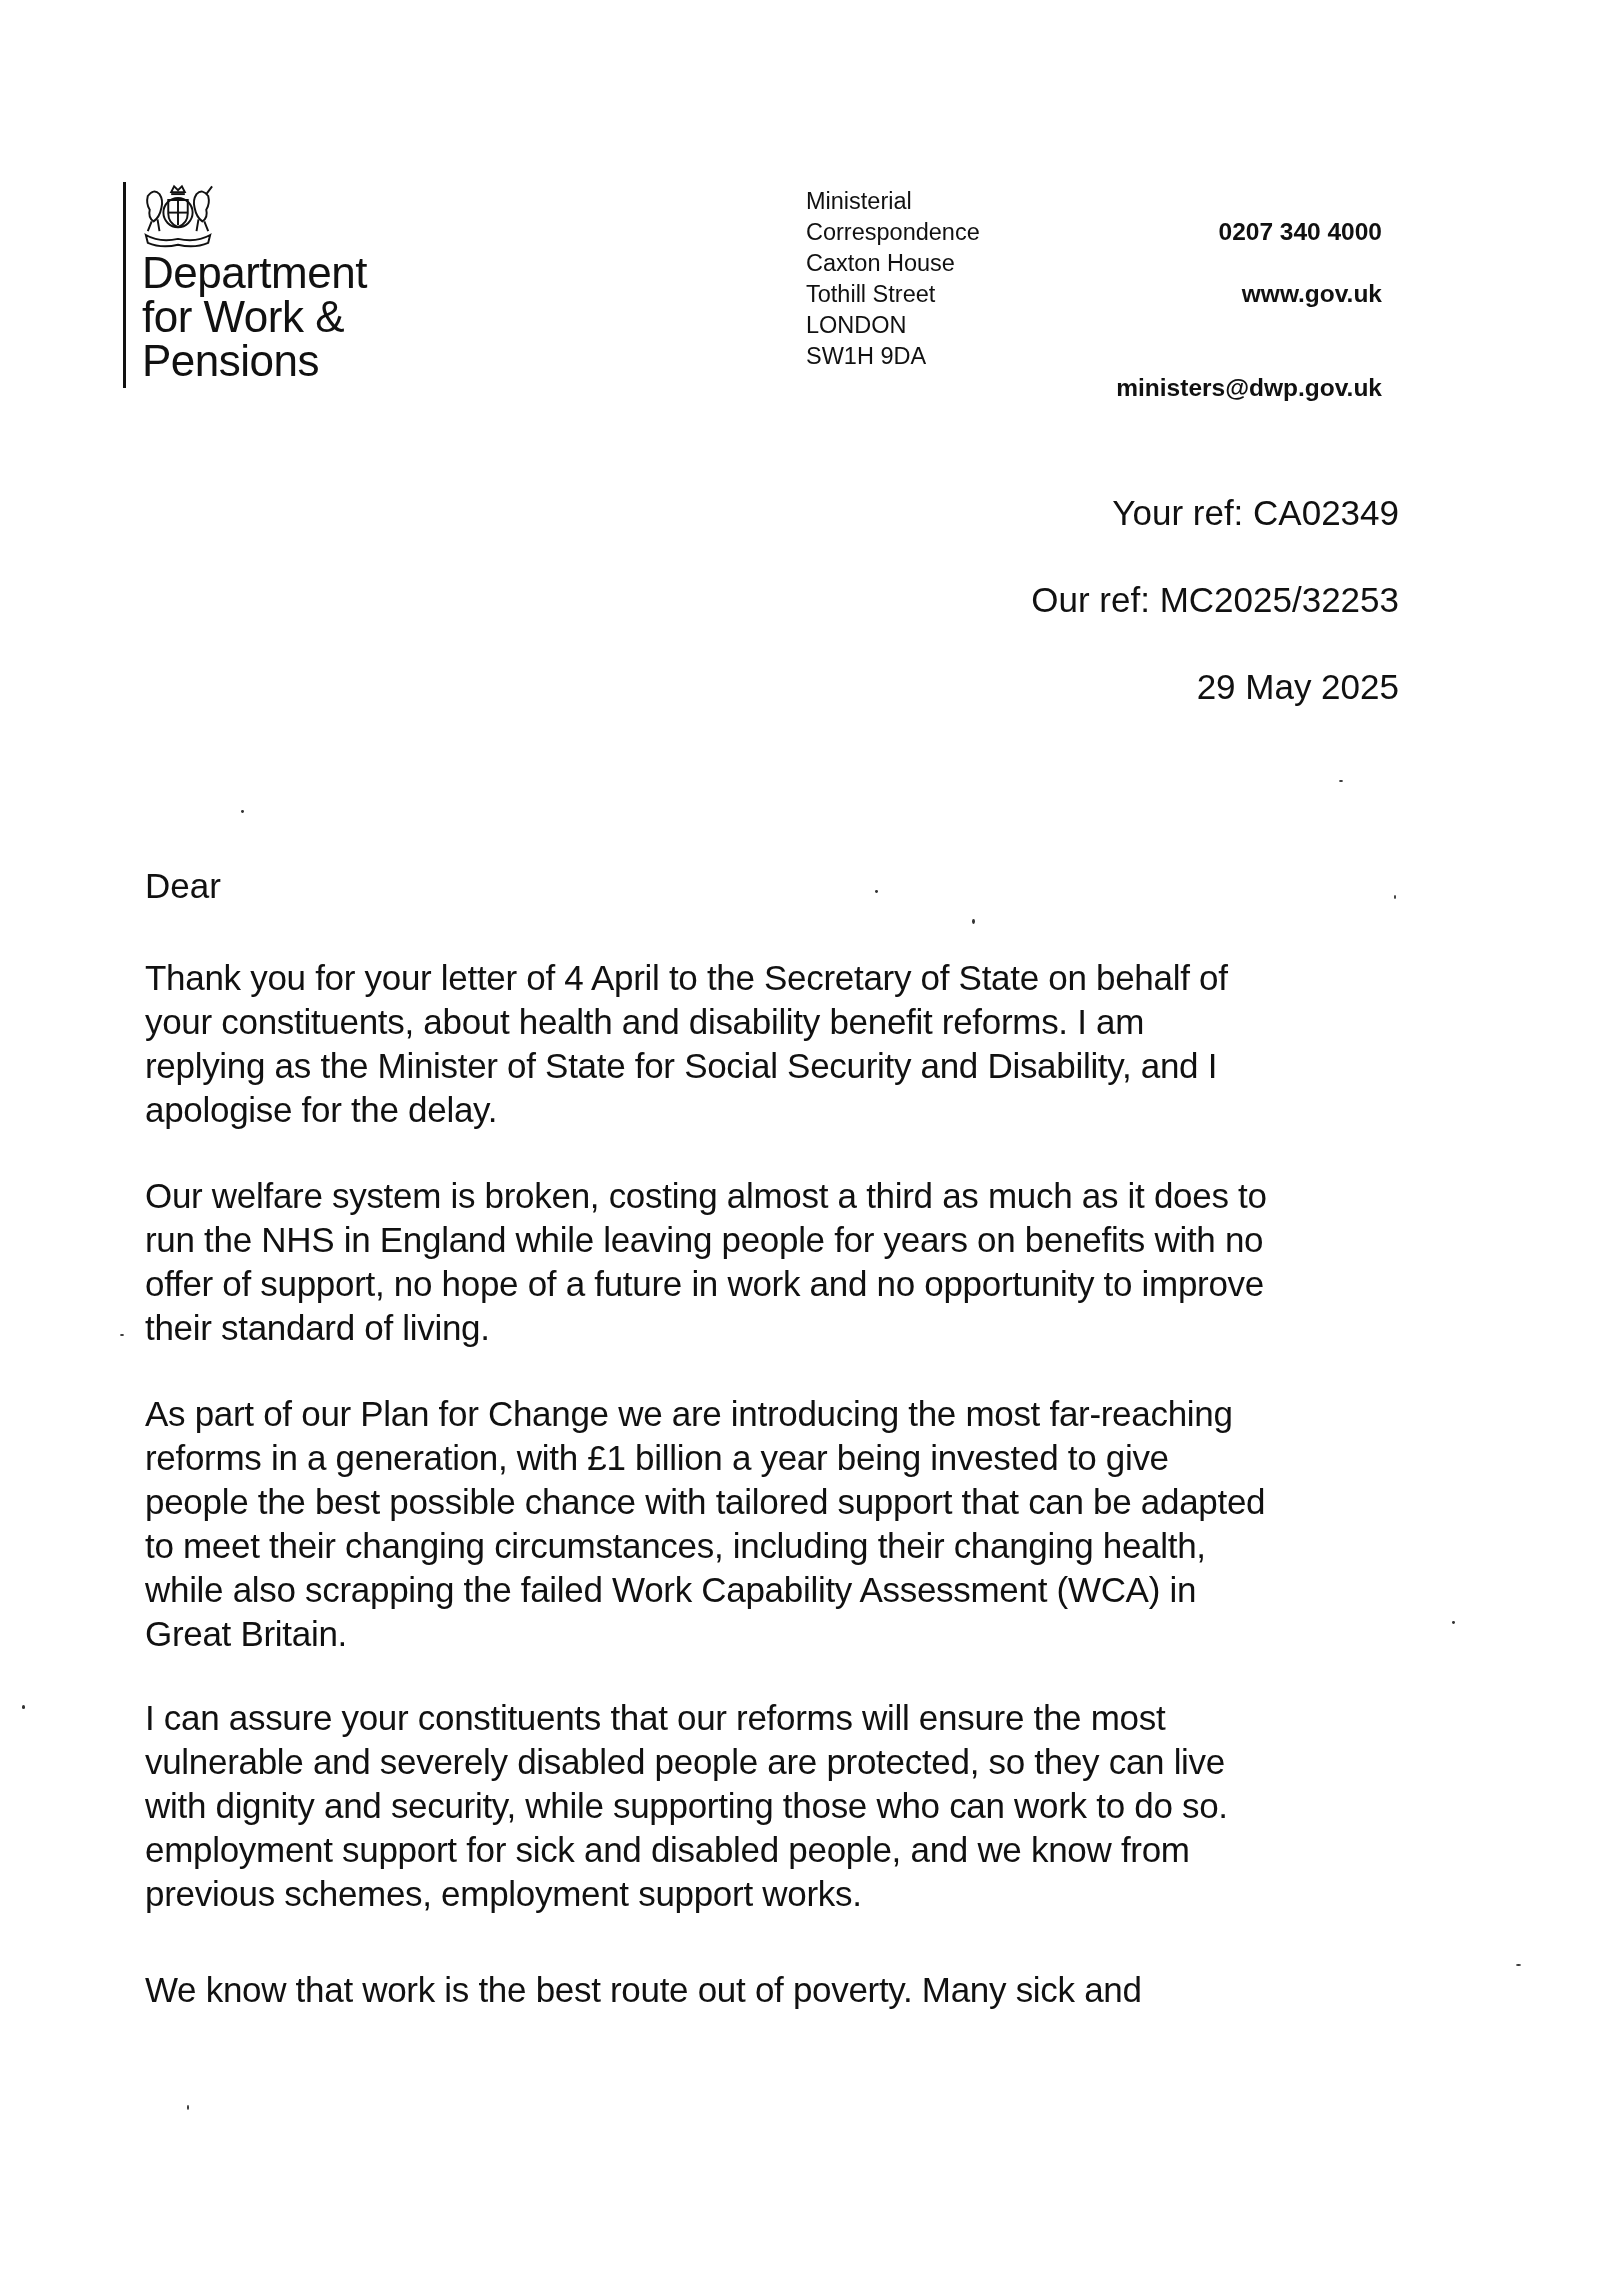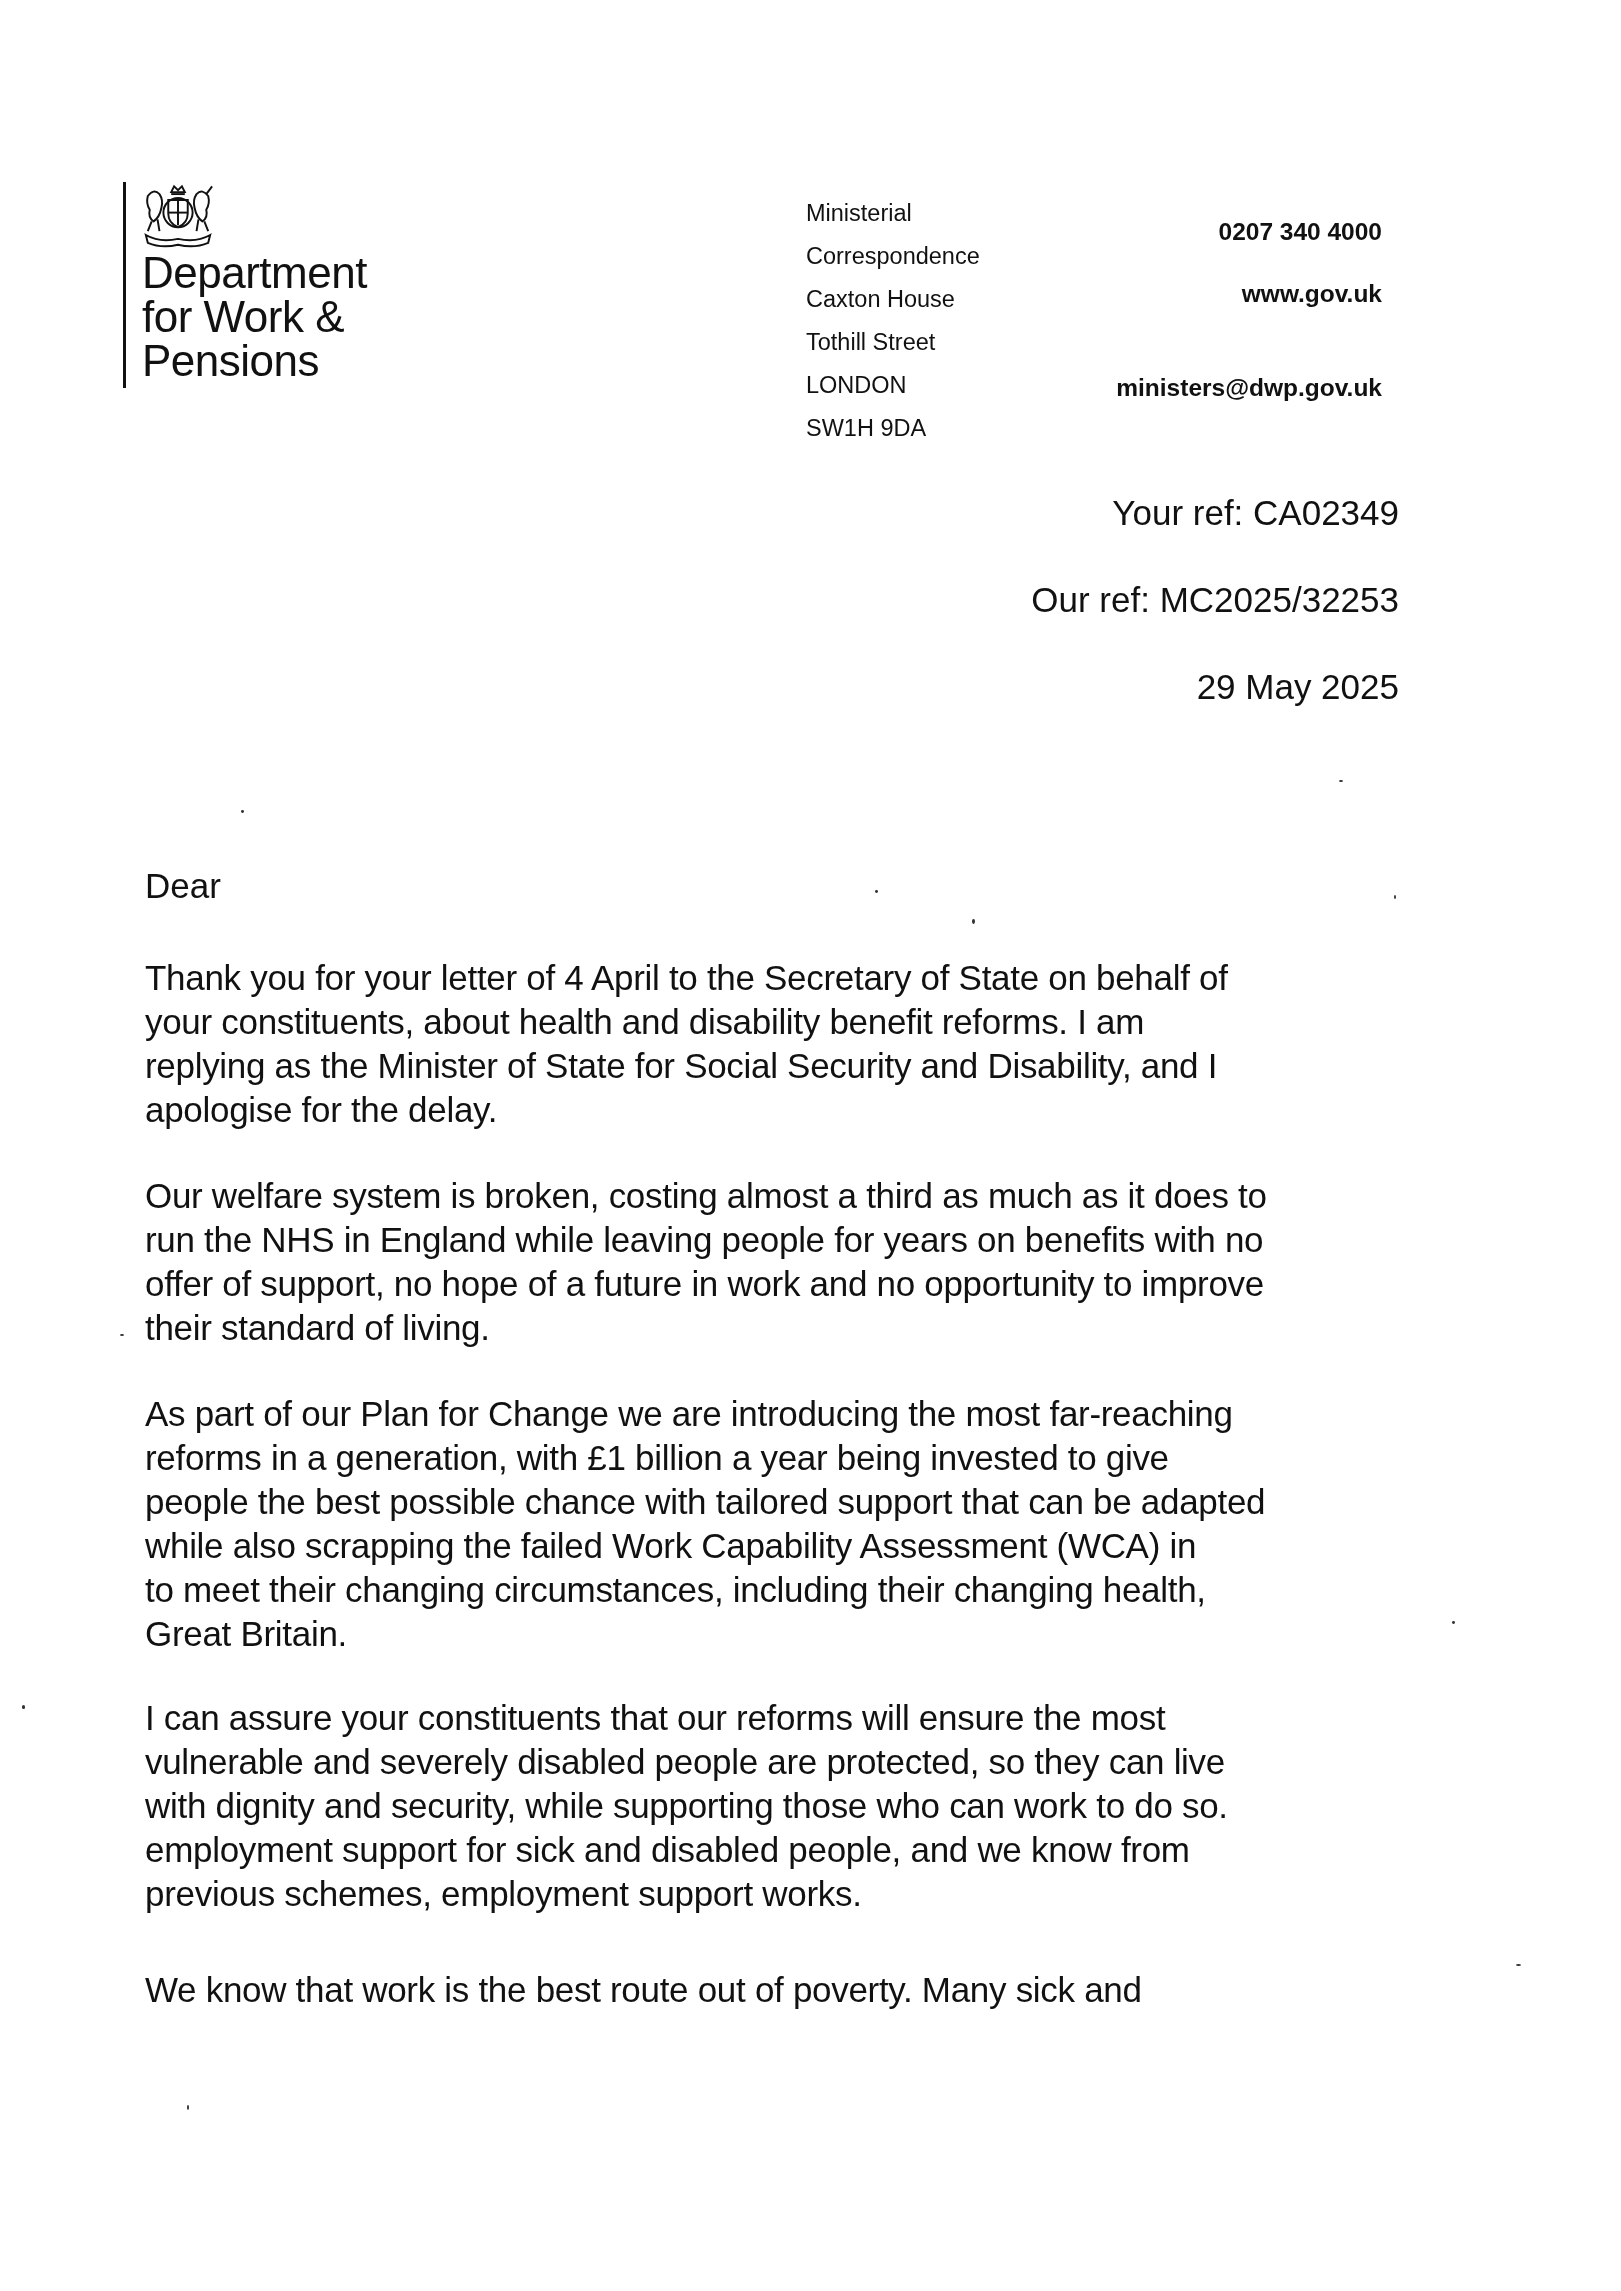--- a/index.html
+++ b/index.html
@@ -4,21 +4,21 @@
 <style>
   html, body { margin:0; padding:0; background:#ffffff; }
   body { width:1621px; height:2292px; position:relative; overflow:hidden;
          font-family:"Liberation Sans", sans-serif; color:#111; }
   .abs { position:absolute; }
   .logo-bar { left:123px; top:182px; width:2.9px; height:206px; background:#111; }
   .crest { left:140px; top:182px; width:76px; height:69px; }
   .dept { left:142px; top:251px; font-size:44px; line-height:44px; letter-spacing:-0.5px; color:#111; }
   .dept div { white-space:nowrap; }
   .addr { left:806px; top:186px; font-size:23.5px; line-height:31px; color:#111; }
-  .addr div { white-space:nowrap;margin-top:12px; }
+  .addr div { white-space:nowrap; }
   .contact { right:239px; font-size:24.5px; font-weight:bold; text-align:right; white-space:nowrap; }
   .ref { right:222px; font-size:35px; text-align:center; white-space:nowrap; }
   .dear { left:145px; top:866px; font-size:35px; }
   .para { left:145px; width:1245px; font-size:35px; line-height:44px; letter-spacing:-0.3px; }
   .para div { white-space:nowrap; }
   .speck { position:absolute; background:#333; border-radius:50%; }
 </style>
 </head>
 <body>
 
@@ -83,22 +83,22 @@
   <div>Our welfare system is broken, costing almost a third as much as it does to</div>
   <div>run the NHS in England while leaving people for years on benefits with no</div>
   <div>offer of support, no hope of a future in work and no opportunity to improve</div>
   <div>their standard of living.</div>
 </div>
 
 <div class="abs para" style="top:1392px;">
   <div>As part of our Plan for Change we are introducing the most far-reaching</div>
   <div>reforms in a generation, with £1 billion a year being invested to give</div>
   <div>people the best possible chance with tailored support that can be adapted</div>
+  <div>to meet their changing circumstances, including their changing health,</div>
   <div>while also scrapping the failed Work Capability Assessment (WCA) in</div>
-  <div>to meet their changing circumstances, including their changing health,</div>
   <div>Great Britain.</div>
 </div>
 
 <div class="abs para" style="top:1696px;">
   <div>I can assure your constituents that our reforms will ensure the most</div>
   <div>vulnerable and severely disabled people are protected, so they can live</div>
   <div>with dignity and security, while supporting those who can work to do so.</div>
   <div>employment support for sick and disabled people, and we know from</div>
   <div>previous schemes, employment support works.</div>
 </div>

